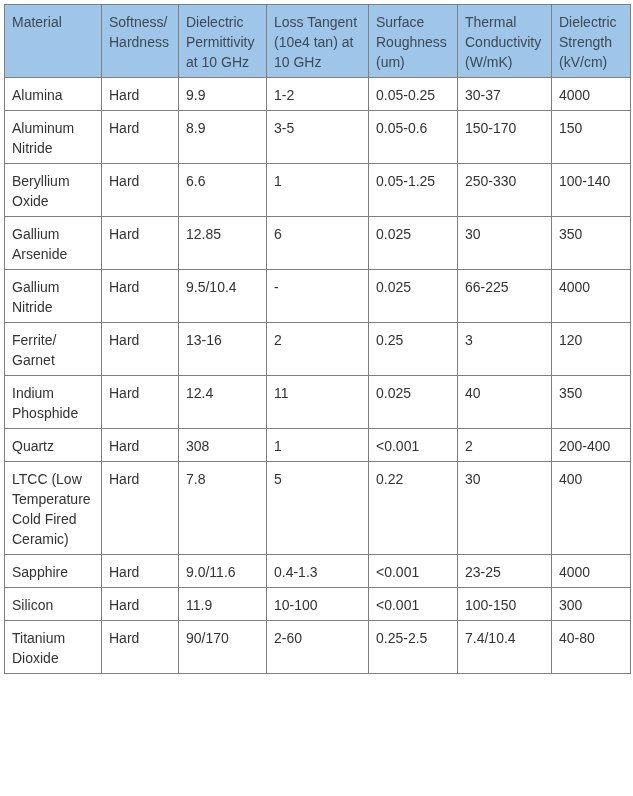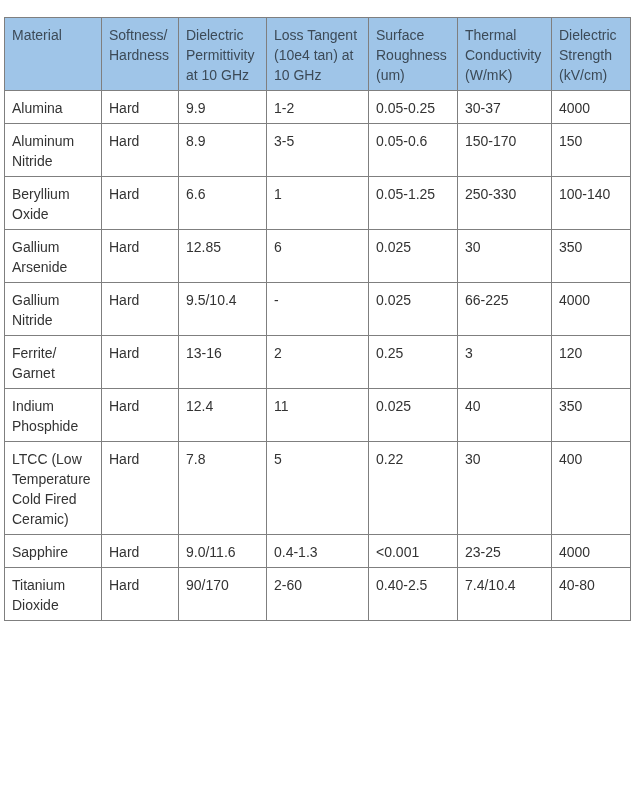--- a/index.html
+++ b/index.html
@@ -1,17 +1,17 @@
 <!DOCTYPE html>
 <html><head>
 <meta charset="utf-8">
 <style>
   html, body { margin: 0; padding: 0; background: #ffffff; }
   body { width: 633px; height: 796px; overflow: hidden; }
-  .wrap { position: absolute; left: 4px; top: 4px; margin-top: 13px; }
+  .wrap { position: absolute; left: 4px; top: 4px; }
   table {
     border-collapse: collapse;
     table-layout: fixed;
     font-family: "Liberation Sans", "DejaVu Sans", sans-serif;
     font-size: 14px;
     color: #333333;
   }
   th, td {
     border: 1px solid #7f7f7f;
     vertical-align: top;
@@ -115,41 +115,59 @@
         <tr>
           <td>Indium Phosphide</td>
           <td>Hard</td>
           <td>12.4</td>
           <td>11</td>
           <td>0.025</td>
           <td>40</td>
           <td>350</td>
         </tr>
         <tr>
+          <td>Quartz</td>
+          <td>Hard</td>
+          <td>308</td>
+          <td>1</td>
+          <td>&lt;0.001</td>
+          <td>2</td>
+          <td>200-400</td>
+        </tr>
+        <tr>
           <td>LTCC (Low Temperature Cold Fired Ceramic)</td>
           <td>Hard</td>
           <td>7.8</td>
           <td>5</td>
           <td>0.22</td>
           <td>30</td>
           <td>400</td>
         </tr>
         <tr>
           <td>Sapphire</td>
           <td>Hard</td>
           <td>9.0/11.6</td>
           <td>0.4-1.3</td>
           <td>&lt;0.001</td>
           <td>23-25</td>
           <td>4000</td>
         </tr>
         <tr>
+          <td>Silicon</td>
+          <td>Hard</td>
+          <td>11.9</td>
+          <td>10-100</td>
+          <td>&lt;0.001</td>
+          <td>100-150</td>
+          <td>300</td>
+        </tr>
+        <tr>
           <td>Titanium Dioxide</td>
           <td>Hard</td>
           <td>90/170</td>
           <td>2-60</td>
-          <td>0.40-2.5</td>
+          <td>0.25-2.5</td>
           <td>7.4/10.4</td>
           <td>40-80</td>
         </tr>
       </tbody>
   </table>
 </div>
 
 </body></html>

